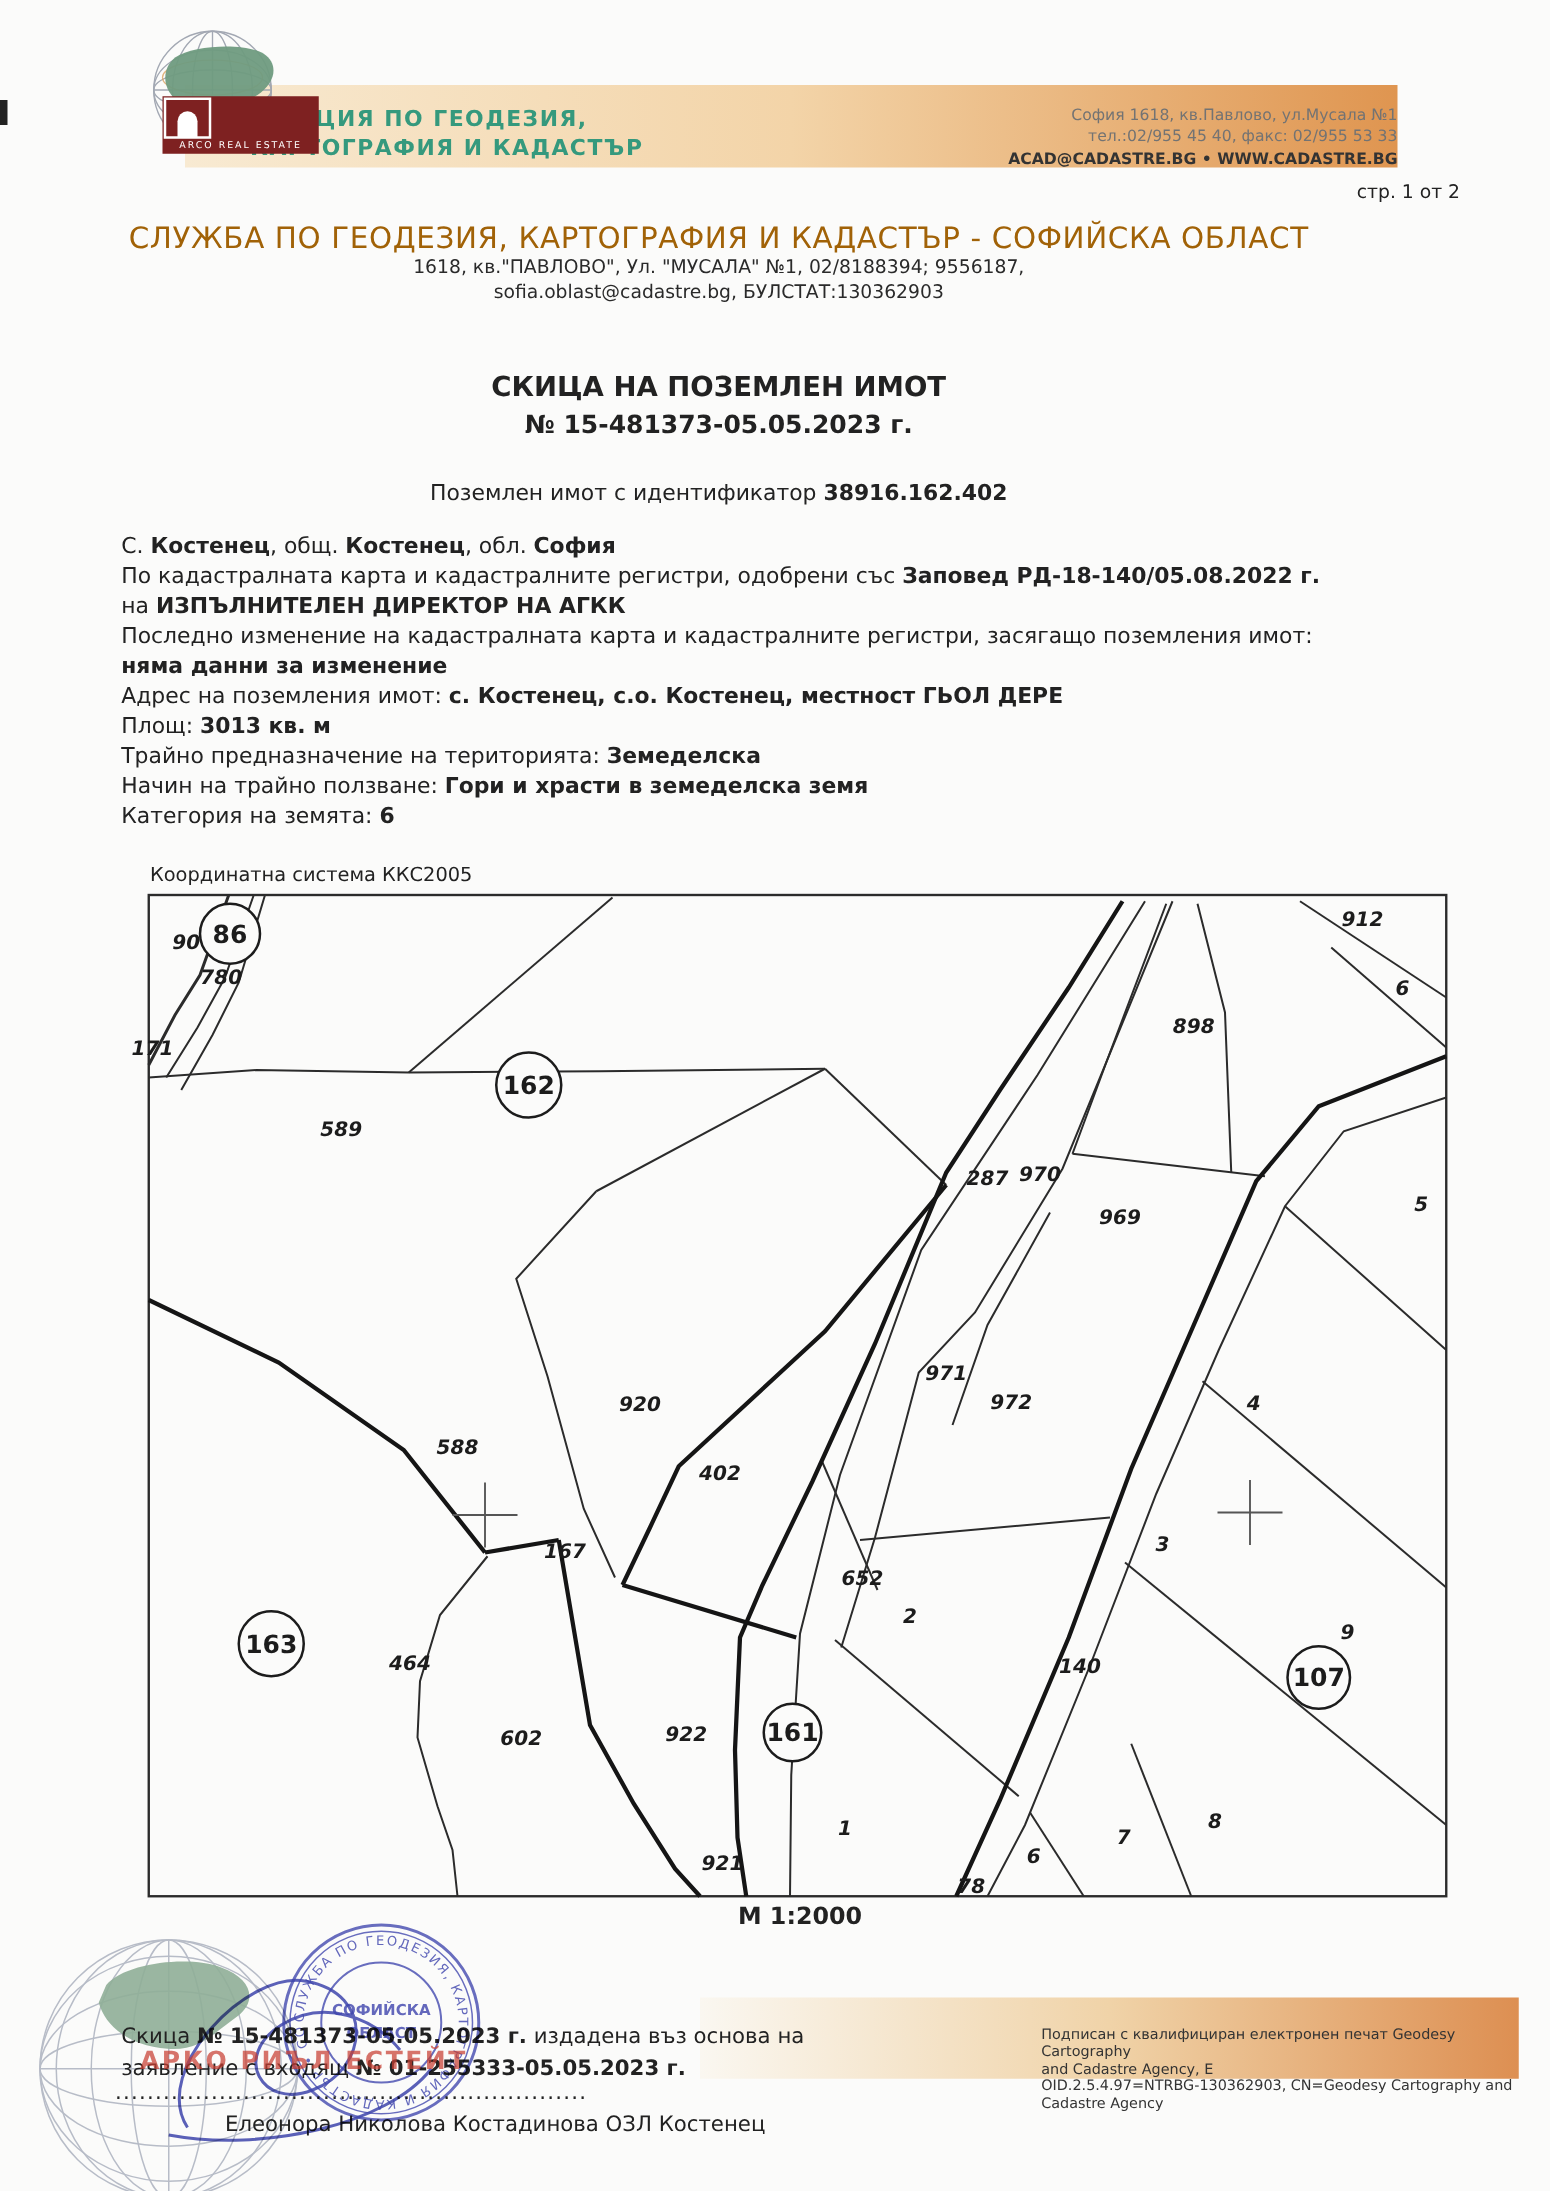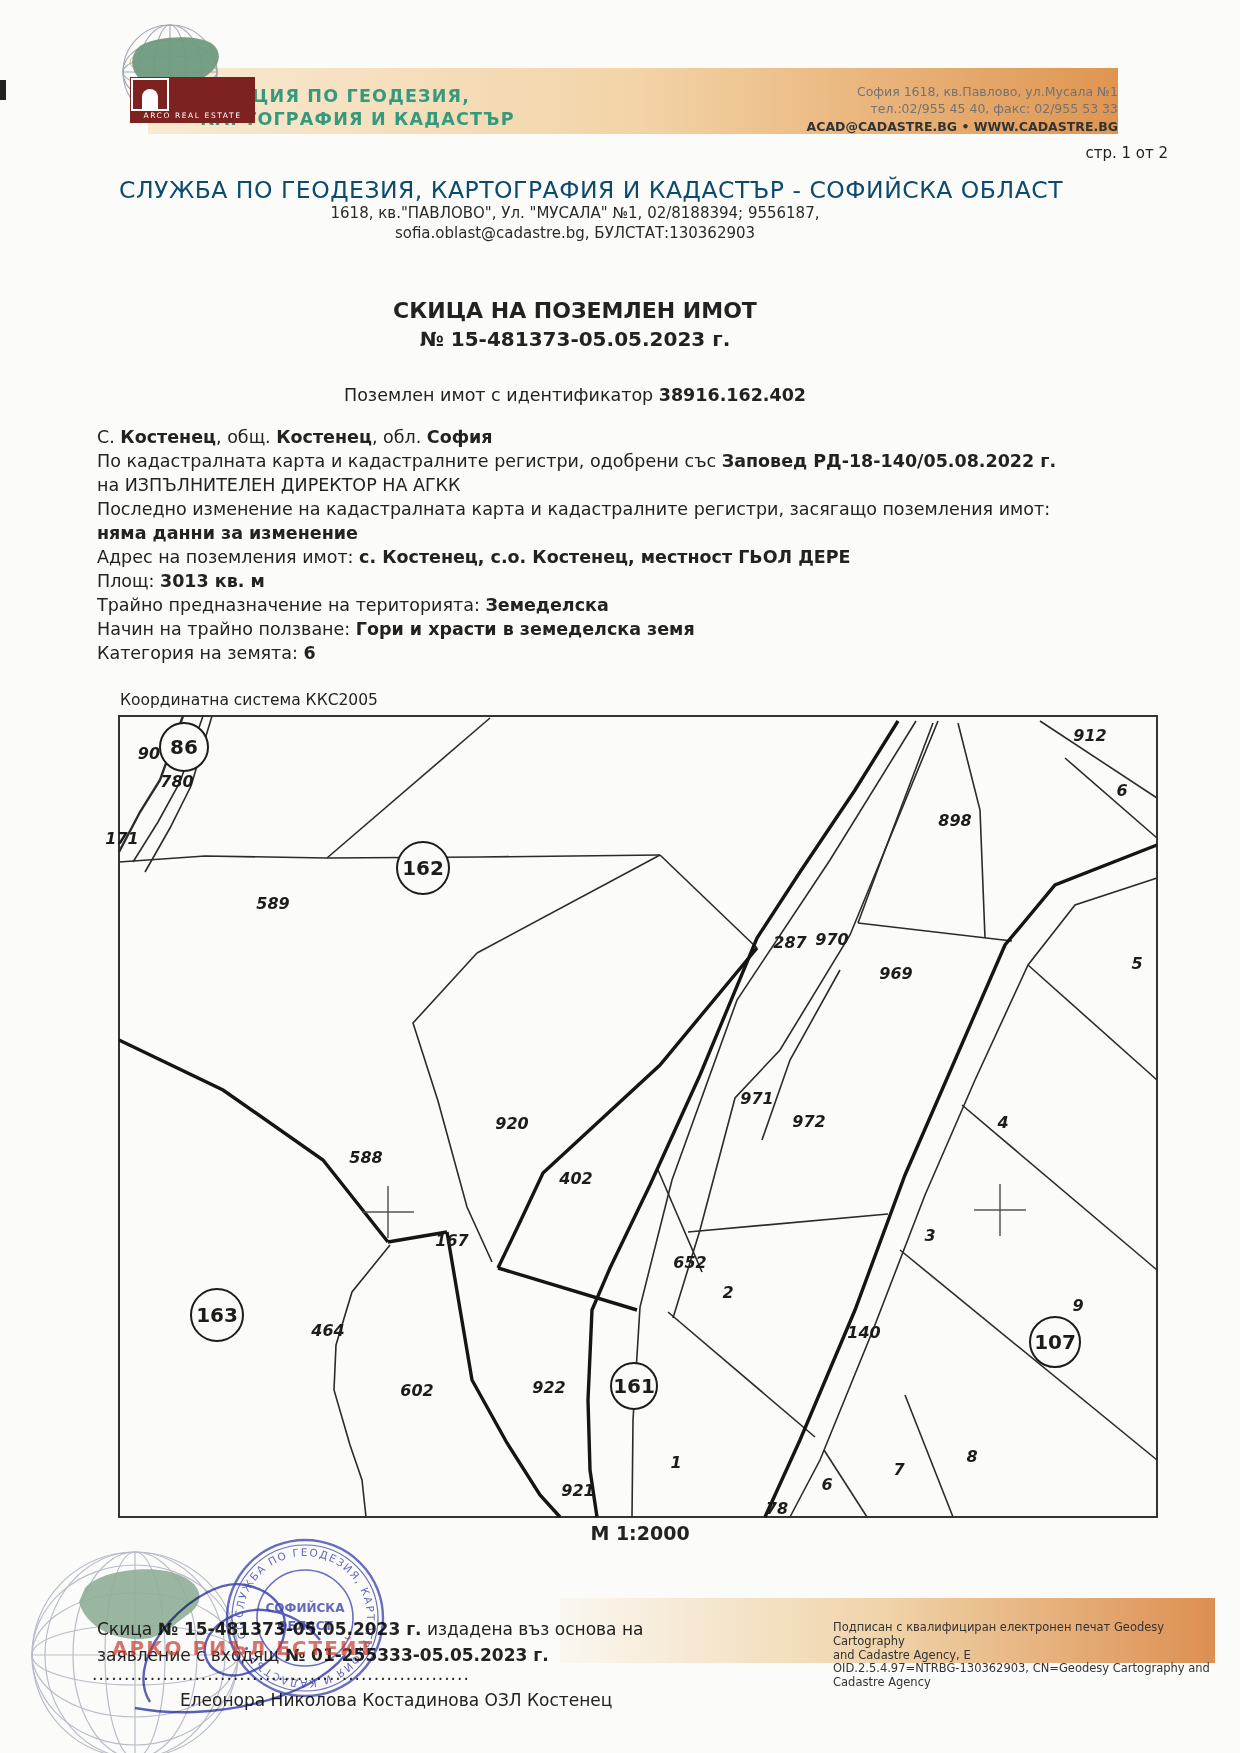--- a/index.html
+++ b/index.html
@@ -9,21 +9,21 @@
   
   .band{left:148px;top:68px;width:970px;height:66px;background:linear-gradient(to right,#f8ead2,#f3d4a8,#df9550);}
   .band2{left:560px;top:1598px;width:655px;height:65px;background:linear-gradient(to right,rgba(248,236,212,.25),#f0d3a8,#dd8f52);}
   .green-line{color:#35997d;font-weight:bold;font-size:17.5px;letter-spacing:1.2px;z-index:3;}
   .arco-box{left:130px;top:77px;width:125px;height:46px;background:#7e2121;z-index:5;display:flex;flex-direction:column;align-items:center;justify-content:flex-end;}
   .arco-box .txt{color:#fff;font-size:7.5px;letter-spacing:1.6px;margin-bottom:3px;white-space:nowrap;}
   .addr{font-size:12.5px;color:#737373;text-align:right;right:122px;white-space:nowrap;z-index:3;}
   .addr.b{font-weight:bold;color:#333;}
   .pageno{right:72px;top:144px;font-size:15px;}
   .center-block{left:0;width:1150px;text-align:center;}
-  .office-title{top:176px;font-size:23.5px;color:#0c4a6e;letter-spacing:.5px;padding-left:16px;}
+  .office-title{top:176px;font-size:23.5px;color:#a16207;letter-spacing:.5px;}
   .office-sub{font-size:15px;color:#2a2a2a;}
   .doc-title{top:298px;font-size:22px;font-weight:bold;}
   .doc-num{top:327px;font-size:20px;font-weight:bold;}
   .ident{top:385px;font-size:17.5px;}
   .bodyline{left:97px;font-size:17.5px;white-space:nowrap;}
   .coordsys{left:120px;top:691px;font-size:15.5px;}
   .scale{left:500px;top:1522px;width:280px;text-align:center;font-size:19px;font-weight:bold;}
   svg{position:absolute;left:0;top:0;}
   .f-line{font-size:17px;white-space:nowrap;z-index:6;}
   .esign{left:833px;top:1621px;width:380px;font-size:11.5px;line-height:13.8px;color:#333;z-index:6;}
@@ -75,21 +75,21 @@
   <div class="abs center-block office-sub" style="top:224px;">sofia.oblast@cadastre.bg, БУЛСТАТ:130362903</div>
 
   <div class="abs center-block doc-title">СКИЦА НА ПОЗЕМЛЕН ИМОТ</div>
   <div class="abs center-block doc-num">№ 15-481373-05.05.2023 г.</div>
 
   <div class="abs center-block ident"><span>Поземлен имот с идентификатор </span><span style="font-weight: bold;">38916.162.402</span></div>
 
   <div id="bodylines">
       <div class="abs bodyline" style="top: 427px;"><span>С. </span><span style="font-weight: bold;">Костенец</span><span>, общ. </span><span style="font-weight: bold;">Костенец</span><span>, обл. </span><span style="font-weight: bold;">София</span></div>
       <div class="abs bodyline" style="top: 451px;"><span>По кадастралната карта и кадастралните регистри, одобрени със </span><span style="font-weight: bold;">Заповед РД-18-140/05.08.2022 г.</span></div>
-      <div class="abs bodyline" style="top: 475px;"><span>на </span><span style="font-weight: normal;">ИЗПЪЛНИТЕЛЕН ДИРЕКТОР НА АГКК</span></div>
+      <div class="abs bodyline" style="top: 475px;"><span>на </span><span style="font-weight: bold;">ИЗПЪЛНИТЕЛЕН ДИРЕКТОР НА АГКК</span></div>
       <div class="abs bodyline" style="top: 499px;"><span>Последно изменение на кадастралната карта и кадастралните регистри, засягащо поземления имот:</span></div>
       <div class="abs bodyline" style="top: 523px;"><span style="font-weight: bold;">няма данни за изменение</span></div>
       <div class="abs bodyline" style="top: 547px;"><span>Адрес на поземления имот: </span><span style="font-weight: bold;">с. Костенец, с.о. Костенец, местност ГЬОЛ ДЕРЕ</span></div>
       <div class="abs bodyline" style="top: 571px;"><span>Площ: </span><span style="font-weight: bold;">3013 кв. м</span></div>
       <div class="abs bodyline" style="top: 595px;"><span>Трайно предназначение на територията: </span><span style="font-weight: bold;">Земеделска</span></div>
       <div class="abs bodyline" style="top: 619px;"><span>Начин на трайно ползване: </span><span style="font-weight: bold;">Гори и храсти в земеделска земя</span></div>
       <div class="abs bodyline" style="top: 643px;"><span>Категория на земята: </span><span style="font-weight: bold;">6</span></div>
     </div>
 
   <div class="abs coordsys">Координатна система ККС2005</div>

